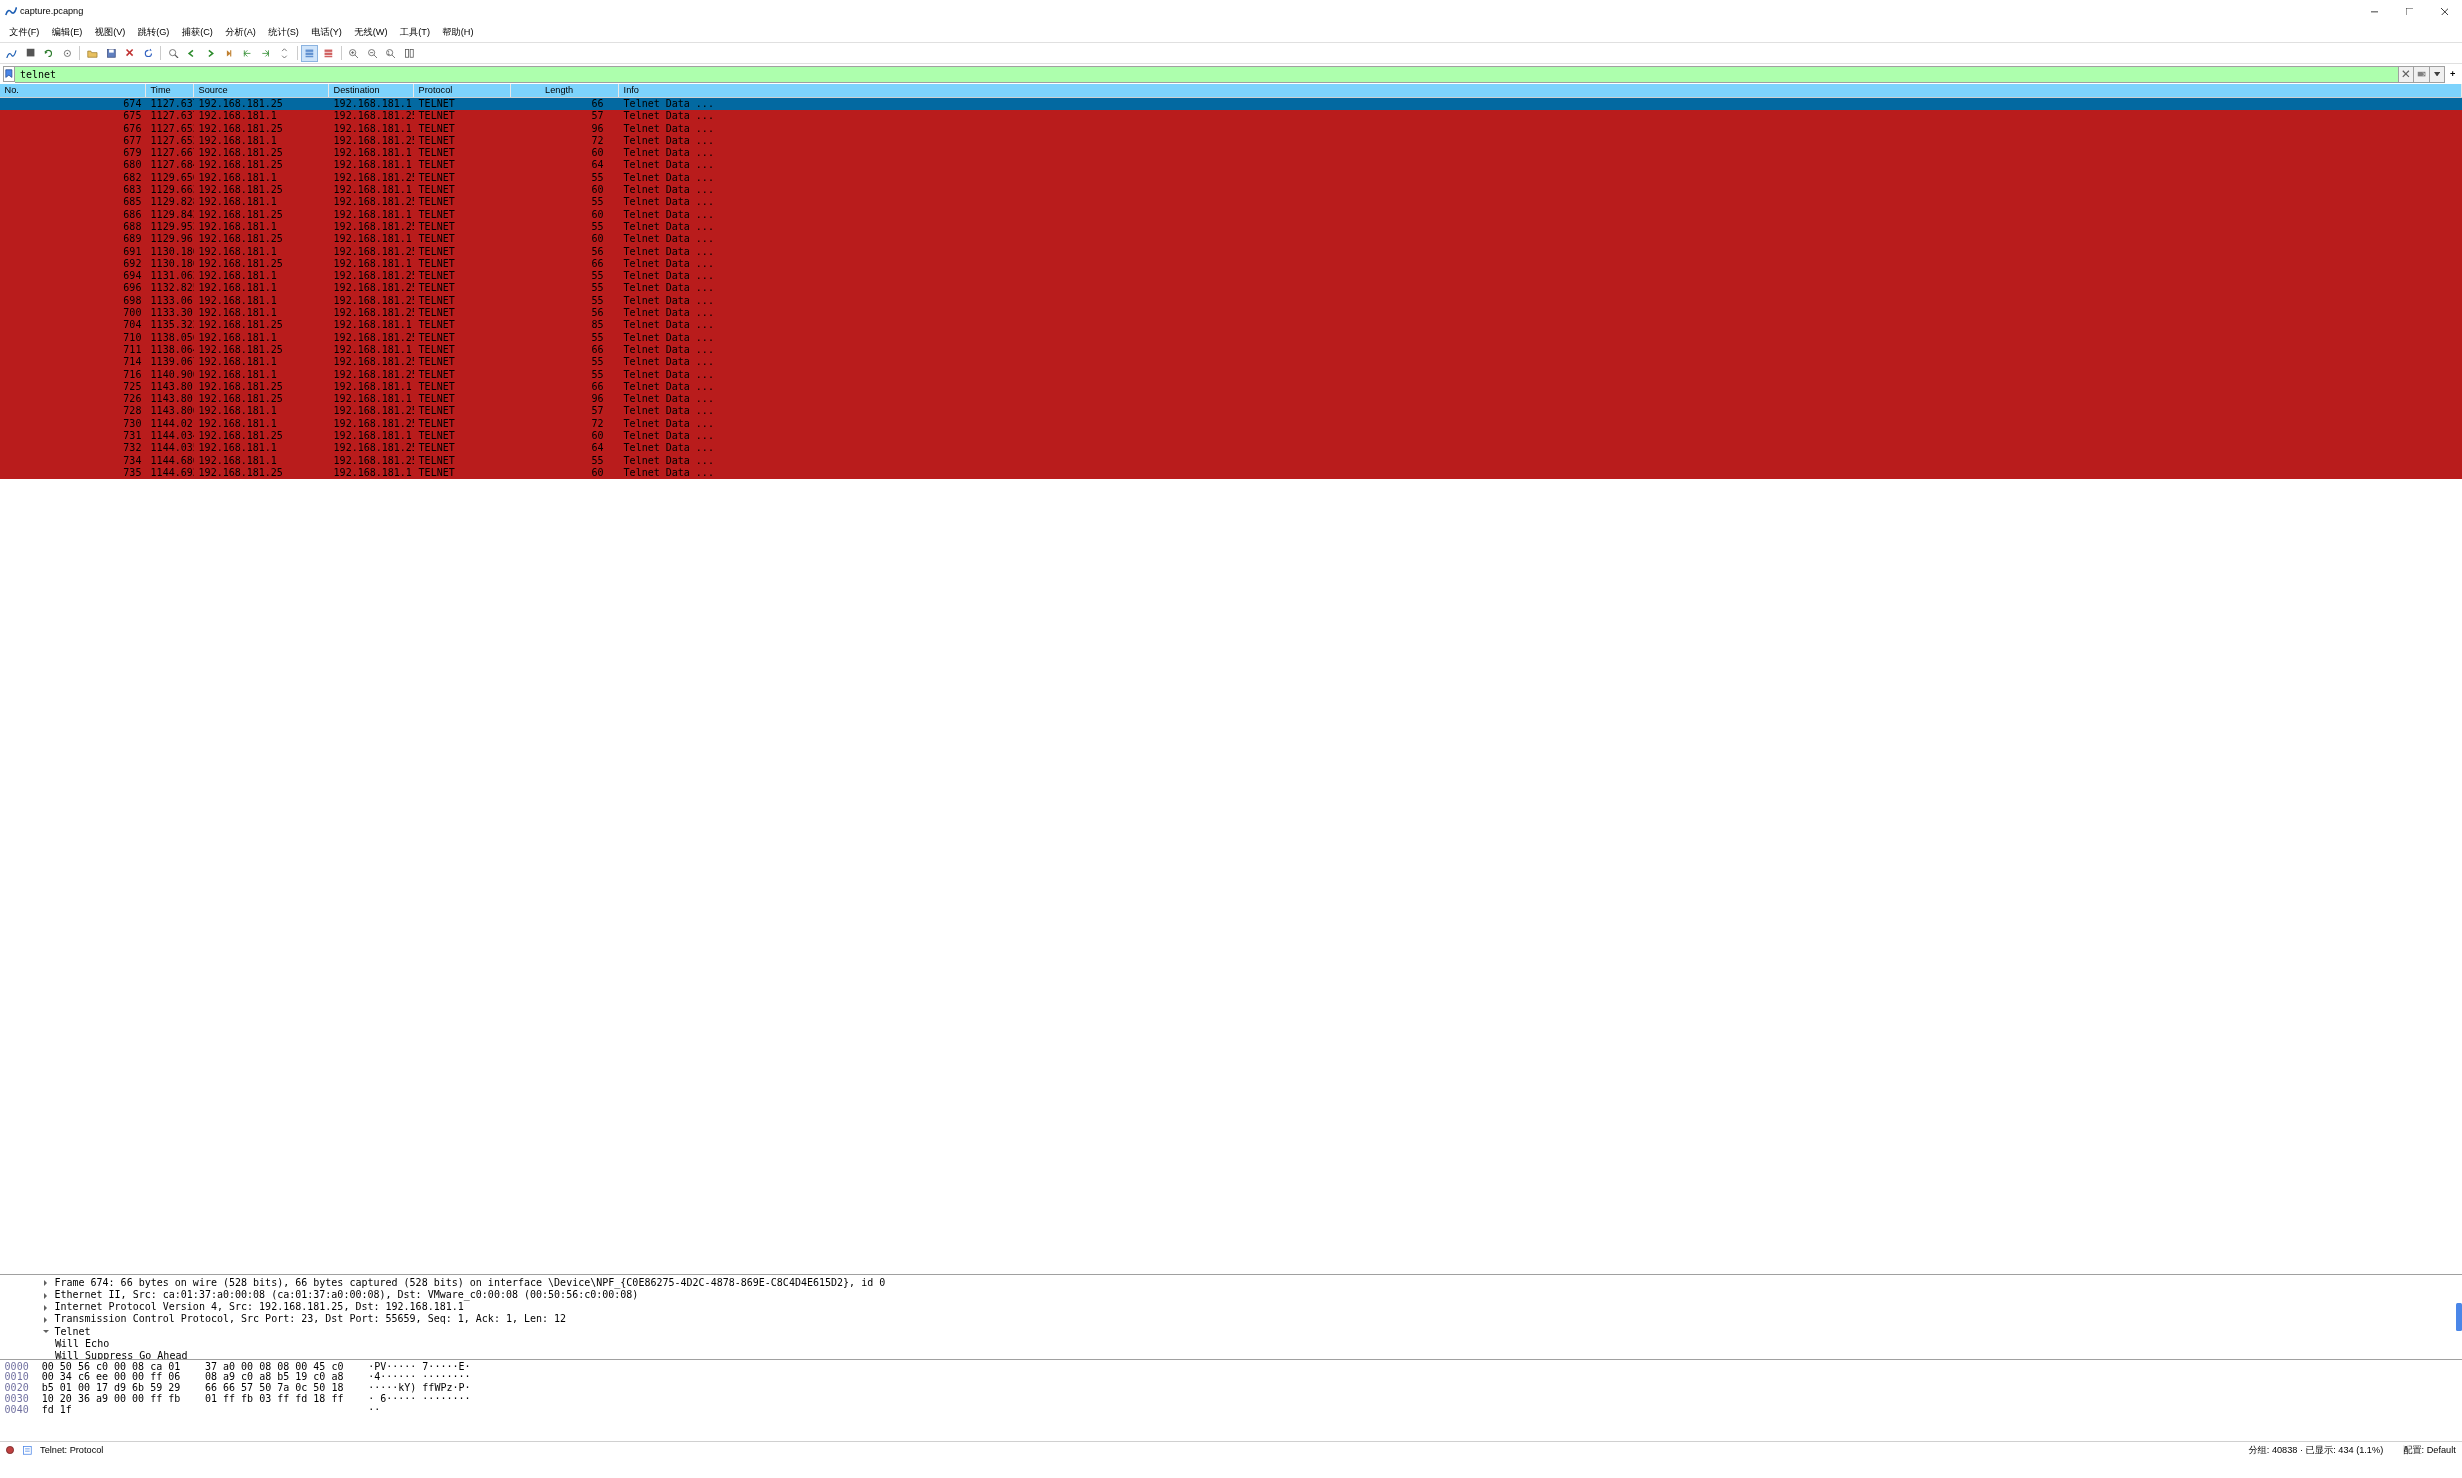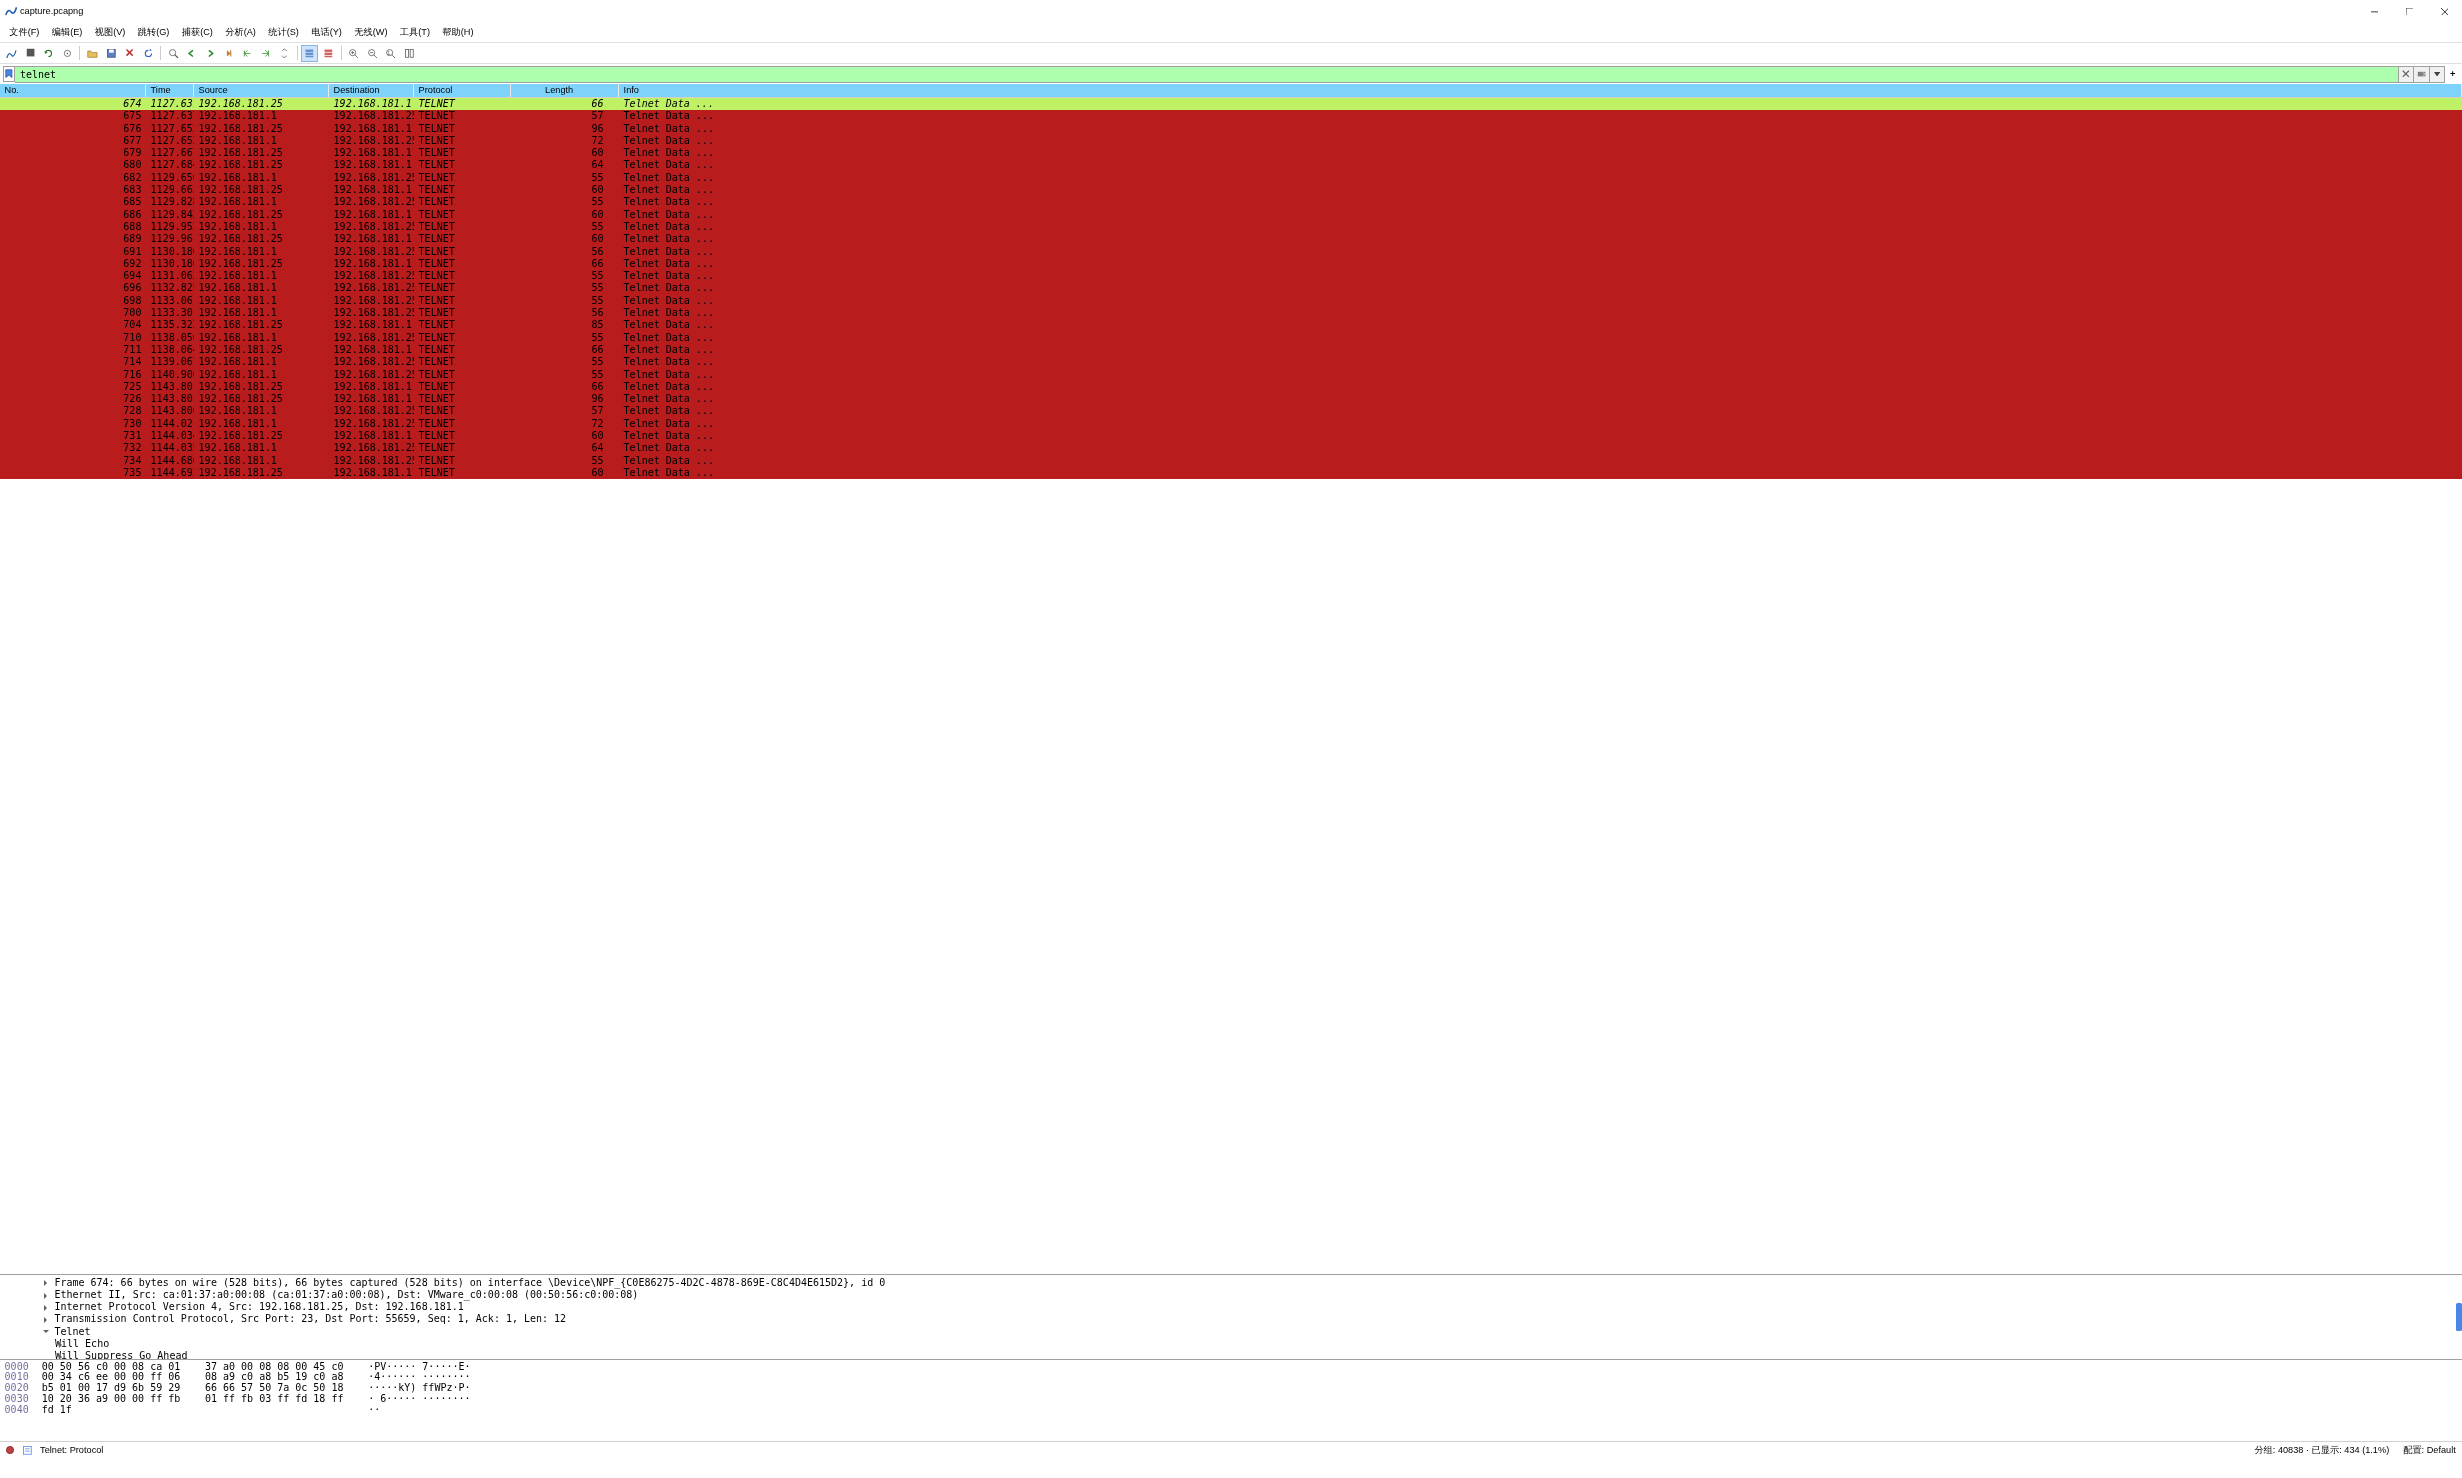--- a/index.html
+++ b/index.html
@@ -19,21 +19,21 @@
 .filter-bm { width:12.3px; height:15.4px; border:0.8px solid #a0a0a0; background:#fff; display:flex; align-items:center; justify-content:center; }
 .filter-input { flex:1; height:17px; border:0.8px solid #a0a0a0; border-left:none; padding:0 4.6px; font-family:Consolas,monospace; font-size:10px; background:#adffad; outline:none; }
 .filter-actions { display:flex; align-items:center; }
 .fa-btn { width:15.4px; height:17px; border:0.8px solid #a0a0a0; border-left:none; display:flex; align-items:center; justify-content:center; background:#f0f0f0; }
 .plus-btn { width:12.3px; height:17px; display:flex; align-items:center; justify-content:center; margin-left:1.5px; font-weight:bold; }
 .packet-list { height:calc(100vh - 287px); overflow:hidden; position:relative; border-bottom:0.8px solid #a0a0a0; }
 .plist-header { display:flex; background:#7dd3fc; border-bottom:0.8px solid #d0d0d0; height:14px; position:sticky; top:0; }
 .plist-header .col { padding:0.8px 4.6px; font-size:9.2px; border-right:0.8px solid #e8e8e8; overflow:hidden; white-space:nowrap; }
 .plist-body { overflow-y:scroll; height:calc(100% - 14px); font-family:Consolas,monospace; font-size:10px; }
 .prow { display:flex; background:#b91c1c; height:12.3px; line-height:12.3px; }
-.prow.selected { background:#bef264;font-style:italic; }
+.prow.selected { background:#0369a1; }
 .prow .col { padding:0 4.6px; overflow:hidden; white-space:nowrap; }
 .col-no { width:146px; text-align:right; }
 .col-time { width:48px; }
 .col-src { width:135px; }
 .col-dst { width:85px; }
 .col-proto { width:97px; }
 .col-len { width:108px; text-align:right; padding-right:15.4px !important; }
 .col-info { flex:1; }
 .hscroll { height:12.3px; background:#f0f0f0; border-top:0.8px solid #d0d0d0; position:relative; }
 .details-pane { height:85px; overflow-y:auto; font-family:Consolas,monospace; font-size:10px; padding:1.5px 0; border-bottom:0.8px solid #a0a0a0; position:relative; }
@@ -44,21 +44,21 @@
 .tree-item.child { padding-left:16px; }
 .tree-item.child::before { left:20px; }
 .bytes-pane { height:81px; overflow-y:auto; font-family:Consolas,monospace; font-size:10px; padding:1.5px 4.6px; line-height:10.8px; }
 .bytes-row { display:flex; gap:9.2px; }
 .bytes-off { color:#7070a0; width:28px; }
 .bytes-hex1 { width:154px; }
 .bytes-hex2 { width:154px; }
 .bytes-ascii { color:#000; }
 .statusbar { display:flex; align-items:center; justify-content:space-between; height:17px; border-top:0.8px solid #d0d0d0; padding:0 6.2px; font-size:9.2px; }
 .statusbar .left { display:flex; align-items:center; gap:7.7px; }
-.statusbar .right { display:flex; align-items:center; gap:14px; }
+.statusbar .right { display:flex; align-items:center; gap:20px; }
 .dot-red { width:7.7px; height:7.7px; border-radius:50%; background:#c04040; border:0.8px solid #803030; }
 svg { display:block; }
 </style>
 </head>
 <body>
 
 <div class="titlebar">
   <div class="left">
     <span>
       <svg width="12.3" height="12.3" viewBox="0 0 16 16">

